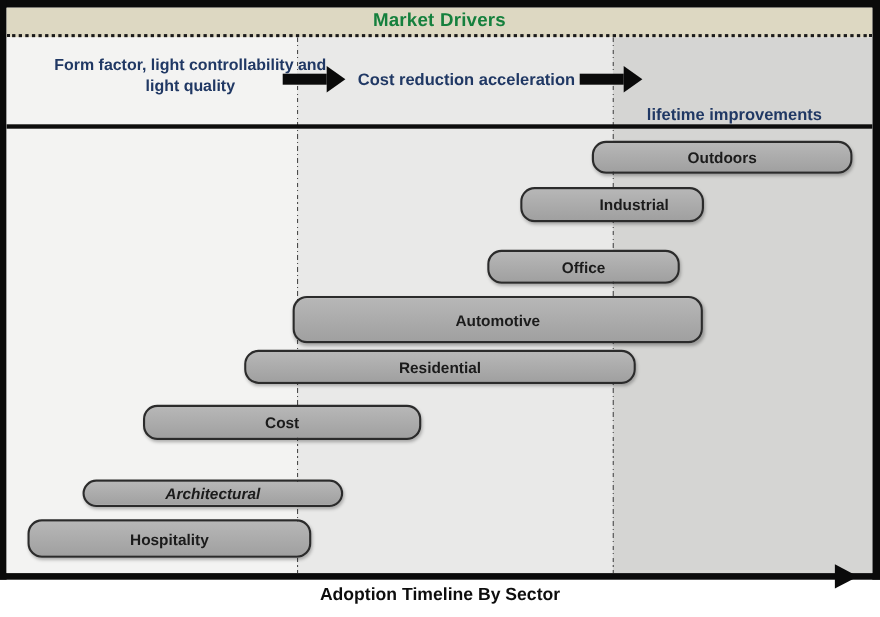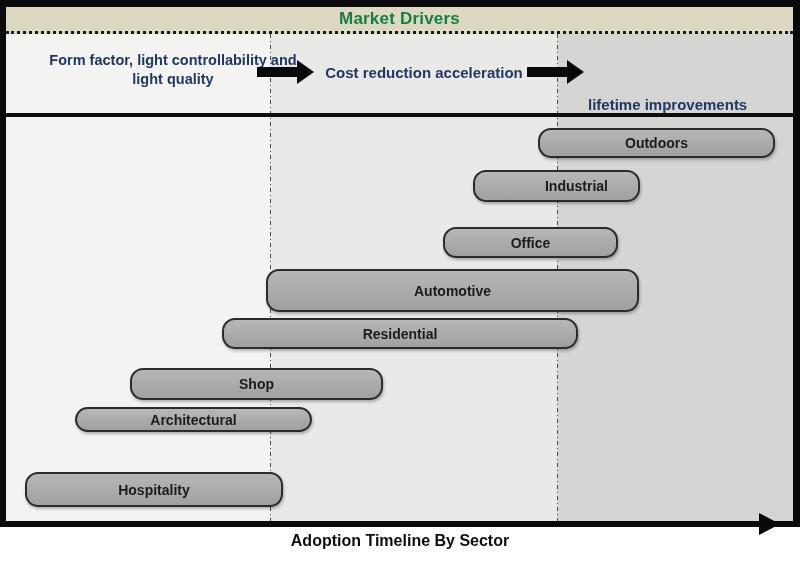--- a/index.html
+++ b/index.html
@@ -122,23 +122,23 @@
       <div class="bar" style="left: 443px; top: 227px; width: 175px; height: 31px;">
         <span class="bar-label">Office</span>
       </div>
       <div class="bar" style="left: 230px; top: 269px; width: 373px; height: 43px; margin-left: 36px;">
         <span class="bar-label">Automotive</span>
       </div>
       <div class="bar" style="left: 222px; top: 318px; width: 356px; height: 31px;">
         <span class="bar-label">Residential</span>
       </div>
       <div class="bar" style="left: 130px; top: 368px; width: 253px; height: 32px;">
-        <span class="bar-label">Shop</span>
+        <span class="bar-label">Cost</span>
       </div>
-      <div class="bar" style="left: 75px; top: 407px; width: 237px; height: 25px;">
+      <div class="bar" style="left: 75px; top: 436px; width: 237px; height: 25px; font-style: italic;">
         <span class="bar-label">Architectural</span>
       </div>
       <div class="bar" style="left: 25px; top: 472px; width: 258px; height: 35px;">
         <span class="bar-label">Hospitality</span>
       </div>
     </div>
 
   <div class="axis"></div>
   <div class="axis-arrowhead"></div>
   <div class="axis-label">Adoption Timeline By Sector</div>

